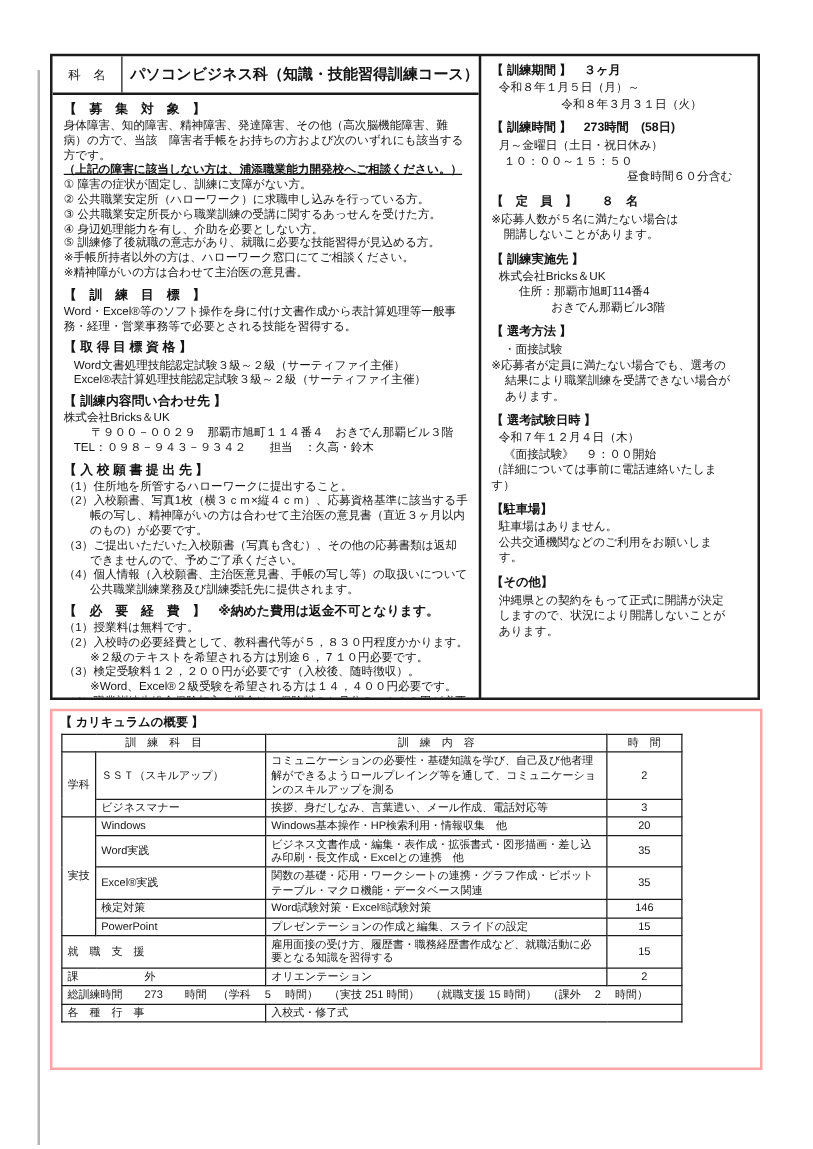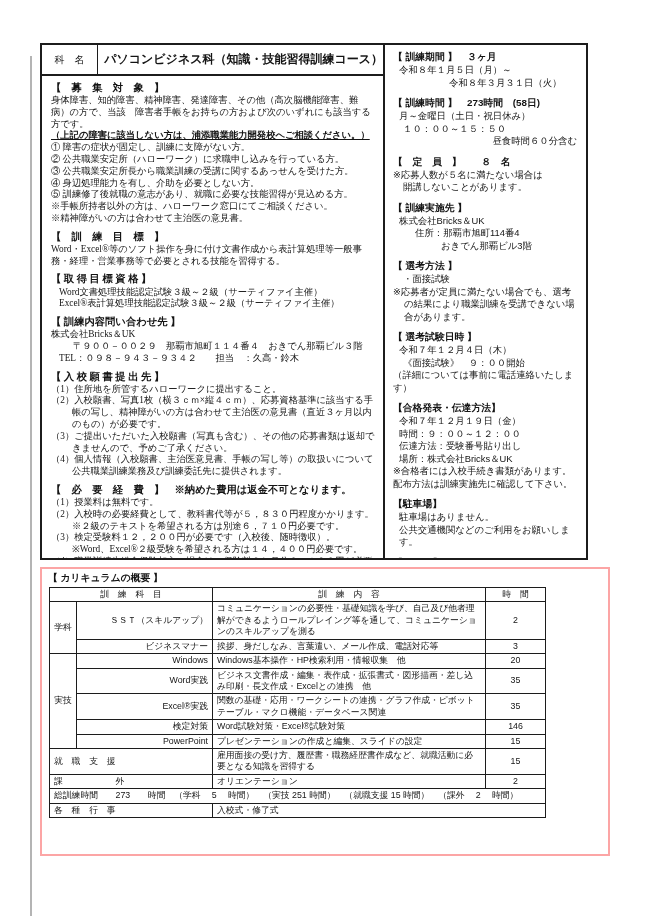--- a/index.html
+++ b/index.html
@@ -2,25 +2,25 @@
 <html><head>
 <meta charset="utf-8">
 <style>
   html,body{margin:0;padding:0;background:#ffffff;}
   body{width:650px;height:919px;font-family:"Liberation Sans","DejaVu Sans",sans-serif;color:#141414;}
   .page{position:relative;width:650px;height:919px;background:#fff;overflow:hidden;}
   .artifact-line{position:absolute;left:30px;top:56px;width:2px;height:860px;background:#b4b4b4;}
   .doc{position:absolute;left:40px;top:43px;width:570px;border-radius:19px;}
   .top-row{display:flex;height:517px;}
   .left-col{width:344px;box-sizing:border-box;border:2px solid #1c1c1c;border-right:1px solid #1c1c1c;display:flex;flex-direction:column;overflow:hidden;background:#fff;}
-  .right-col{width:204px;box-sizing:border-box;border:2px solid #1c1c1c;border-left:1px solid #1c1c1c;padding:5px 7px 0 8px;font-size:9.4px;line-height:1.33;overflow:hidden;background:#fff;}
+  .right-col{width:224px;box-sizing:border-box;border:2px solid #1c1c1c;border-left:1px solid #1c1c1c;padding:5px 18px 0 8px;font-size:9.4px;line-height:1.33;overflow:hidden;background:#fff;}
   .title-row{display:flex;height:29px;border-bottom:2px solid #1c1c1c;flex:0 0 auto;}
   .subj-cell{width:57px;border-right:1.5px solid #1c1c1c;display:flex;align-items:center;justify-content:center;font-size:10px;}
   .title-cell{flex:1;display:flex;align-items:center;padding-left:6px;font-weight:bold;font-size:12px;white-space:nowrap;}
-  .left-content{padding:3px 8px 0 9px;font-size:9.3px;line-height:1.27;font-family:Liberation Serif, serif;}
+  .left-content{padding:3px 8px 0 9px;font-size:9.3px;line-height:1.27;}
   .lsec{margin-bottom:5px;}
   .lhead{font-weight:bold;font-size:10.3px;margin:2px 0 1px;}
   .hang1{padding-left:13px;text-indent:-13px;}
   .hang2{padding-left:21px;text-indent:-21px;}
   .sub-note{margin-left:21px;}
   .ind8{padding-left:8px;}
   .ind22{padding-left:22px;}
   .underline-bold{font-weight:bold;text-decoration:underline;}
   .rsec{margin-bottom:7px;}
   .rhead{font-weight:bold;font-size:9.8px;margin-bottom:1px;}
@@ -30,21 +30,21 @@
   .r-ind48{padding-left:48px;}
   .r-ind56{padding-left:56px;}
   .r-right{text-align:right;padding-right:2px;}
   .r-hang{padding-left:11px;text-indent:-11px;}
   .curr-box{margin-top:7px;box-sizing:border-box;width:570px;height:289px;border:2px solid #fca5a5;padding:2px 0 0 6px;overflow:hidden;background:#fff;}
   .curr-label{font-weight:bold;font-size:9.8px;margin:1px 0 2px;}
   table.curr{border-collapse:collapse;margin-left:1px;width:497px;border:1.5px solid #1c1c1c;}
   table.curr td{border:1px solid #1c1c1c;padding:1px 4px;font-size:8.8px;line-height:1.3;vertical-align:middle;}
   td.h-cell{text-align:center;font-size:9.3px;padding:2px 2px;}
   td.c-vert{width:18px;padding:1px 4px;text-align:center;word-break:break-all;line-height:1.5;font-size:9px;}
-  td.c-sub{width:127px;text-align:right;font-size:9px;}
+  td.c-sub{width:127px;text-align:left;font-size:9px;}
   td.c-hr{width:51px;text-align:center;}
   td.c-label{text-align:left;font-size:9.3px;}
   td.c-total{padding:3px 6px;font-size:8.8px;}
   td.c-events{padding:3px 4px;}
 </style>
 </head>
 <body>
 
 <div class="page">
   <div class="artifact-line"></div>
@@ -145,29 +145,20 @@
           <div class="r-hang">※応募者が定員に満たない場合でも、選考の結果により職業訓練を受講できない場合があります。</div>
         </div>
 
         <div class="rsec">
           <div class="rhead">【 選考試験日時 】</div>
           <div class="r-ind6">令和７年１２月４日（木）</div>
           <div class="r-ind10">《面接試験》　９：００開始</div>
           <div>（詳細については事前に電話連絡いたします）</div>
         </div>
 
-        <div class="rsec">
-          <div class="rhead">【合格発表・伝達方法】</div>
-          <div class="r-ind6">令和７年１２月１９日（金）</div>
-          <div class="r-ind6">時間：９：００～１２：００</div>
-          <div class="r-ind6">伝達方法：受験番号貼り出し</div>
-          <div class="r-ind6">場所：株式会社Bricks＆UK</div>
-          <div>※合格者には入校手続き書類があります。</div>
-          <div>配布方法は訓練実施先に確認して下さい。</div>
-        </div>
 
         <div class="rsec">
           <div class="rhead">【駐車場】</div>
           <div class="r-ind6">駐車場はありません。</div>
           <div class="r-ind6">公共交通機関などのご利用をお願いします。</div>
         </div>
 
         <div class="rsec">
           <div class="rhead">【その他】</div>
           <div class="r-ind6">沖縄県との契約をもって正式に開講が決定しますので、状況により開講しないことがあります。</div>

